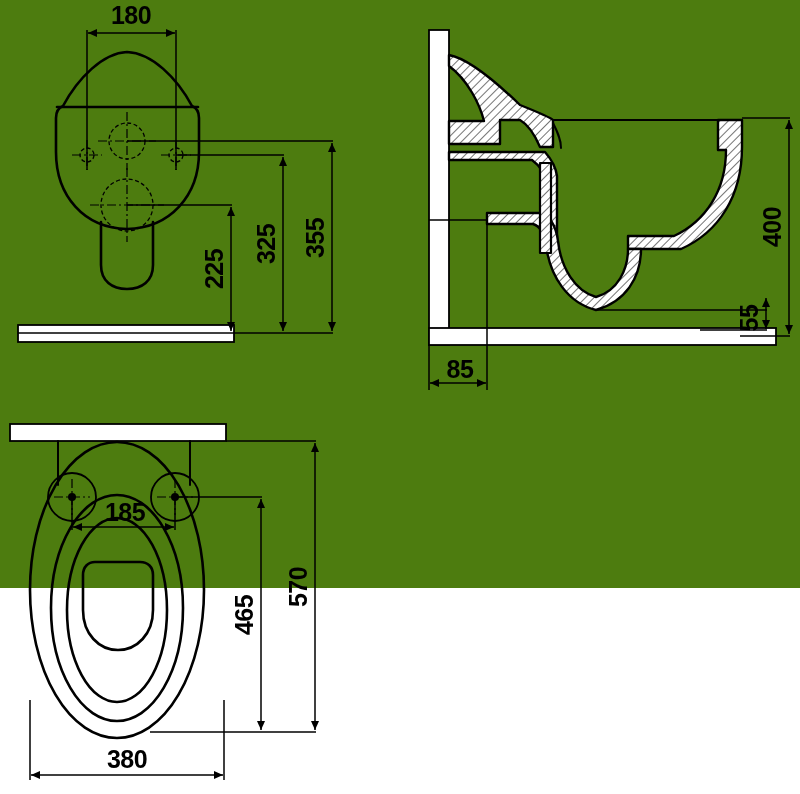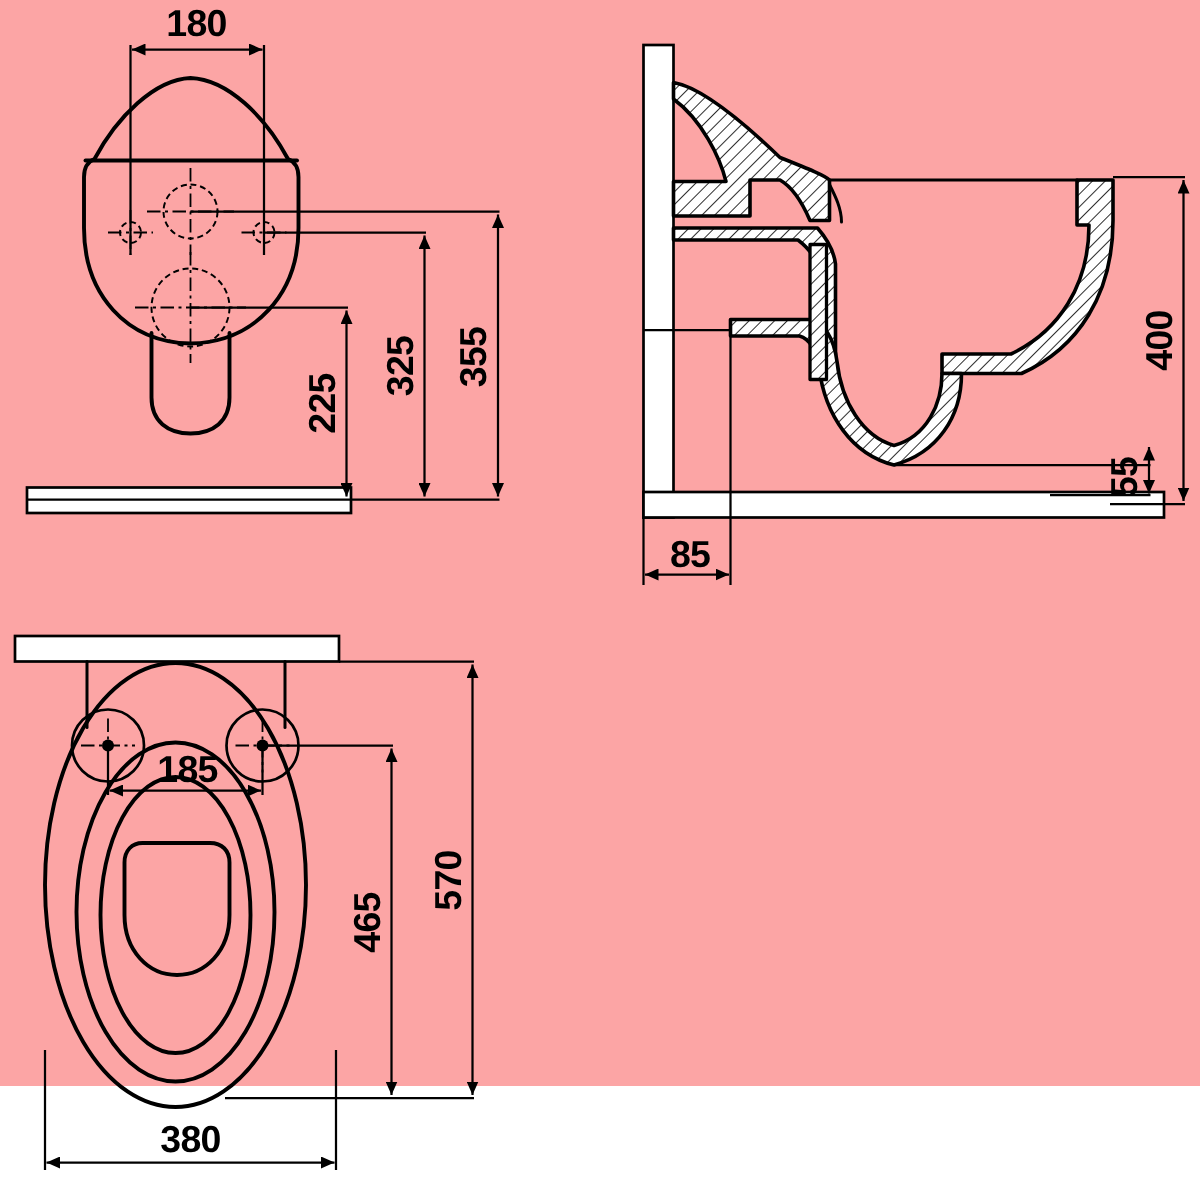--- a/index.html
+++ b/index.html
@@ -9,22 +9,22 @@
   }
   body {
     width: 800px;
     height: 794px;
     font-family: "Liberation Sans", sans-serif;
     overflow: hidden;
   }
   #sheet {
     position: relative;
     width: 800px;
-    height: 724px;
-    background: #fca5a5;
+    height: 588px;
+    background: #4d7c0f;
   }
   svg.drawing {
     position: absolute;
     left: 0;
     top: 0;
     width: 800px;
     height: 794px;
   }
   .dim-text {
     font-family: "Liberation Sans", sans-serif;

